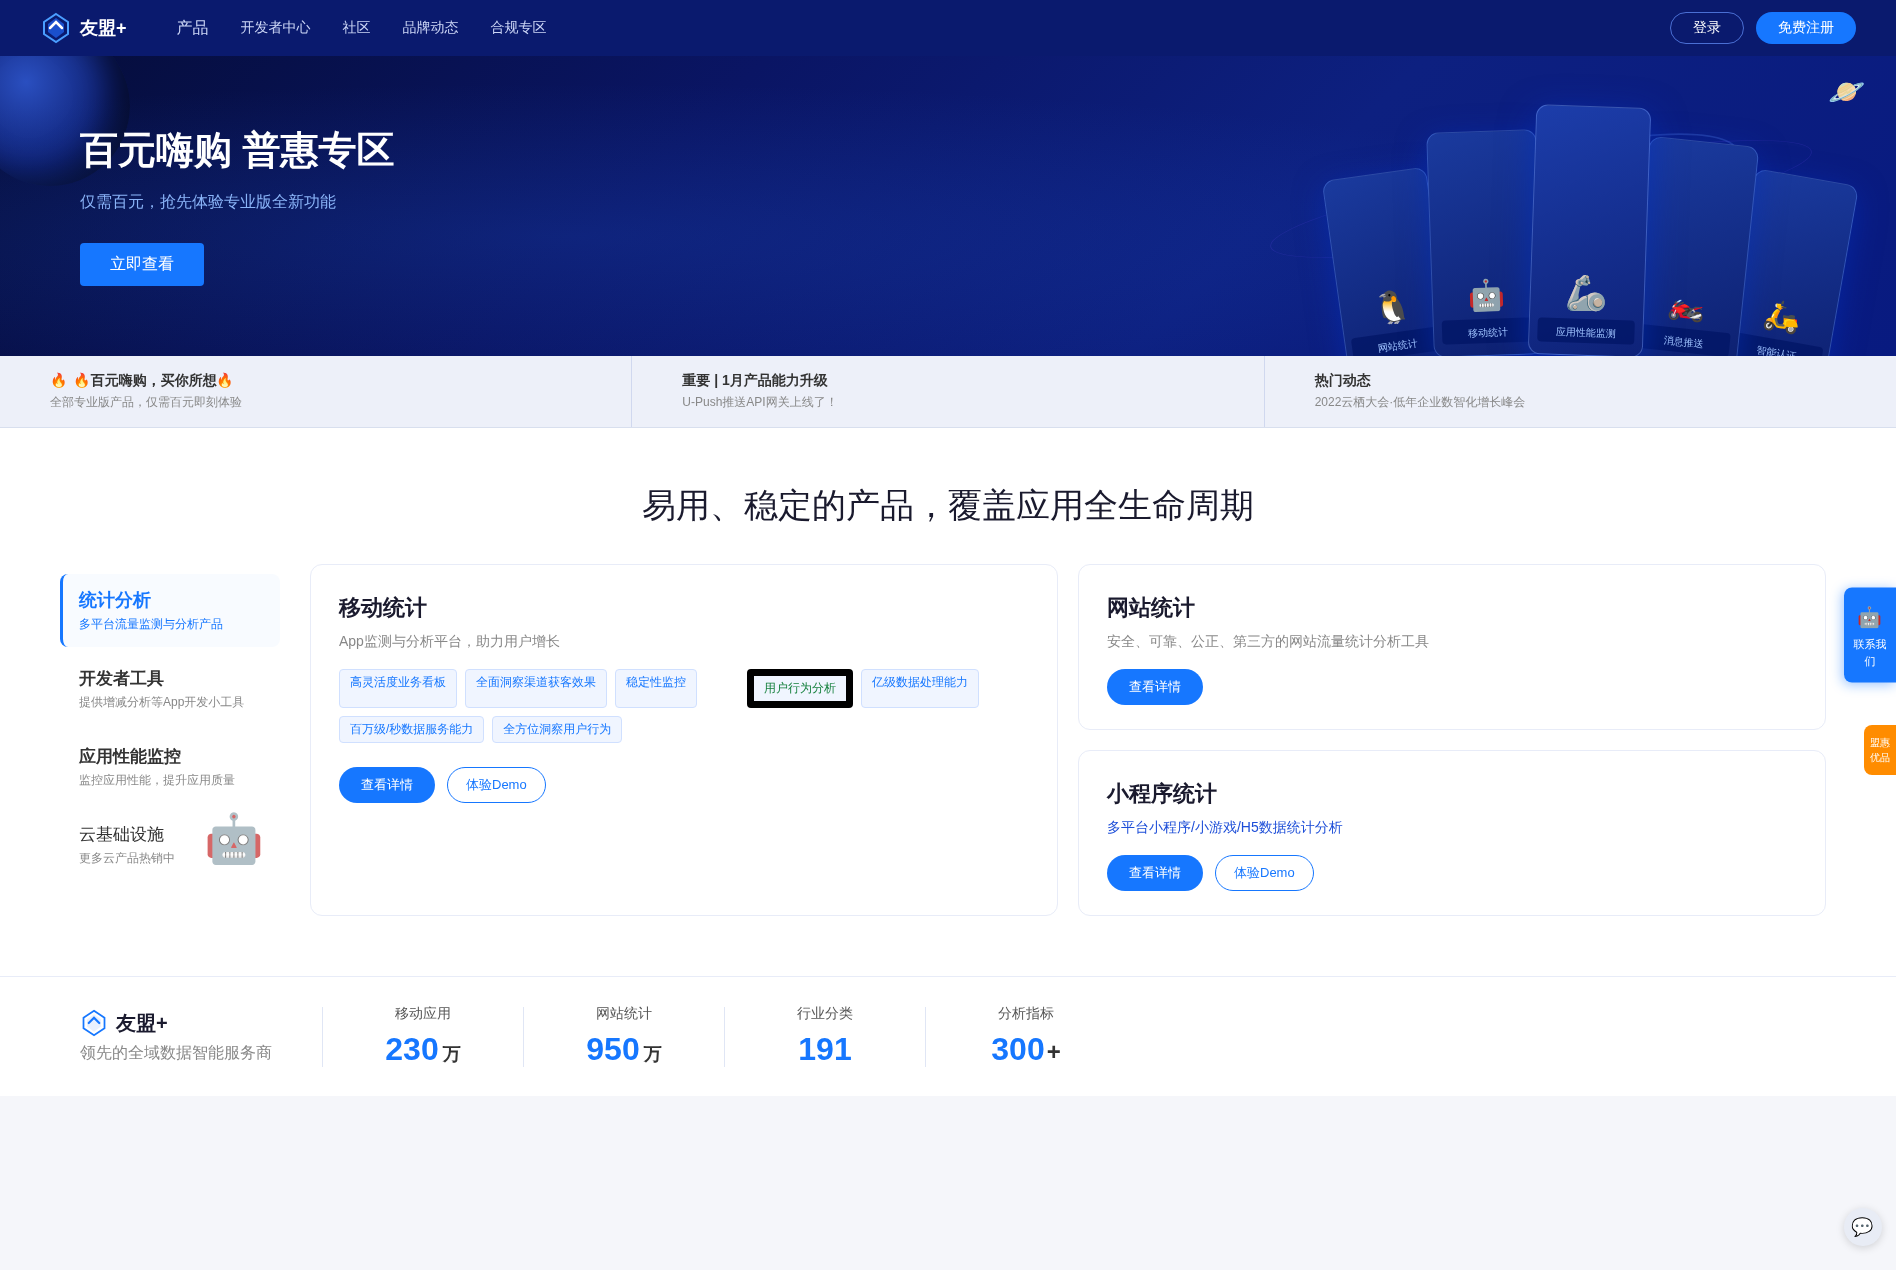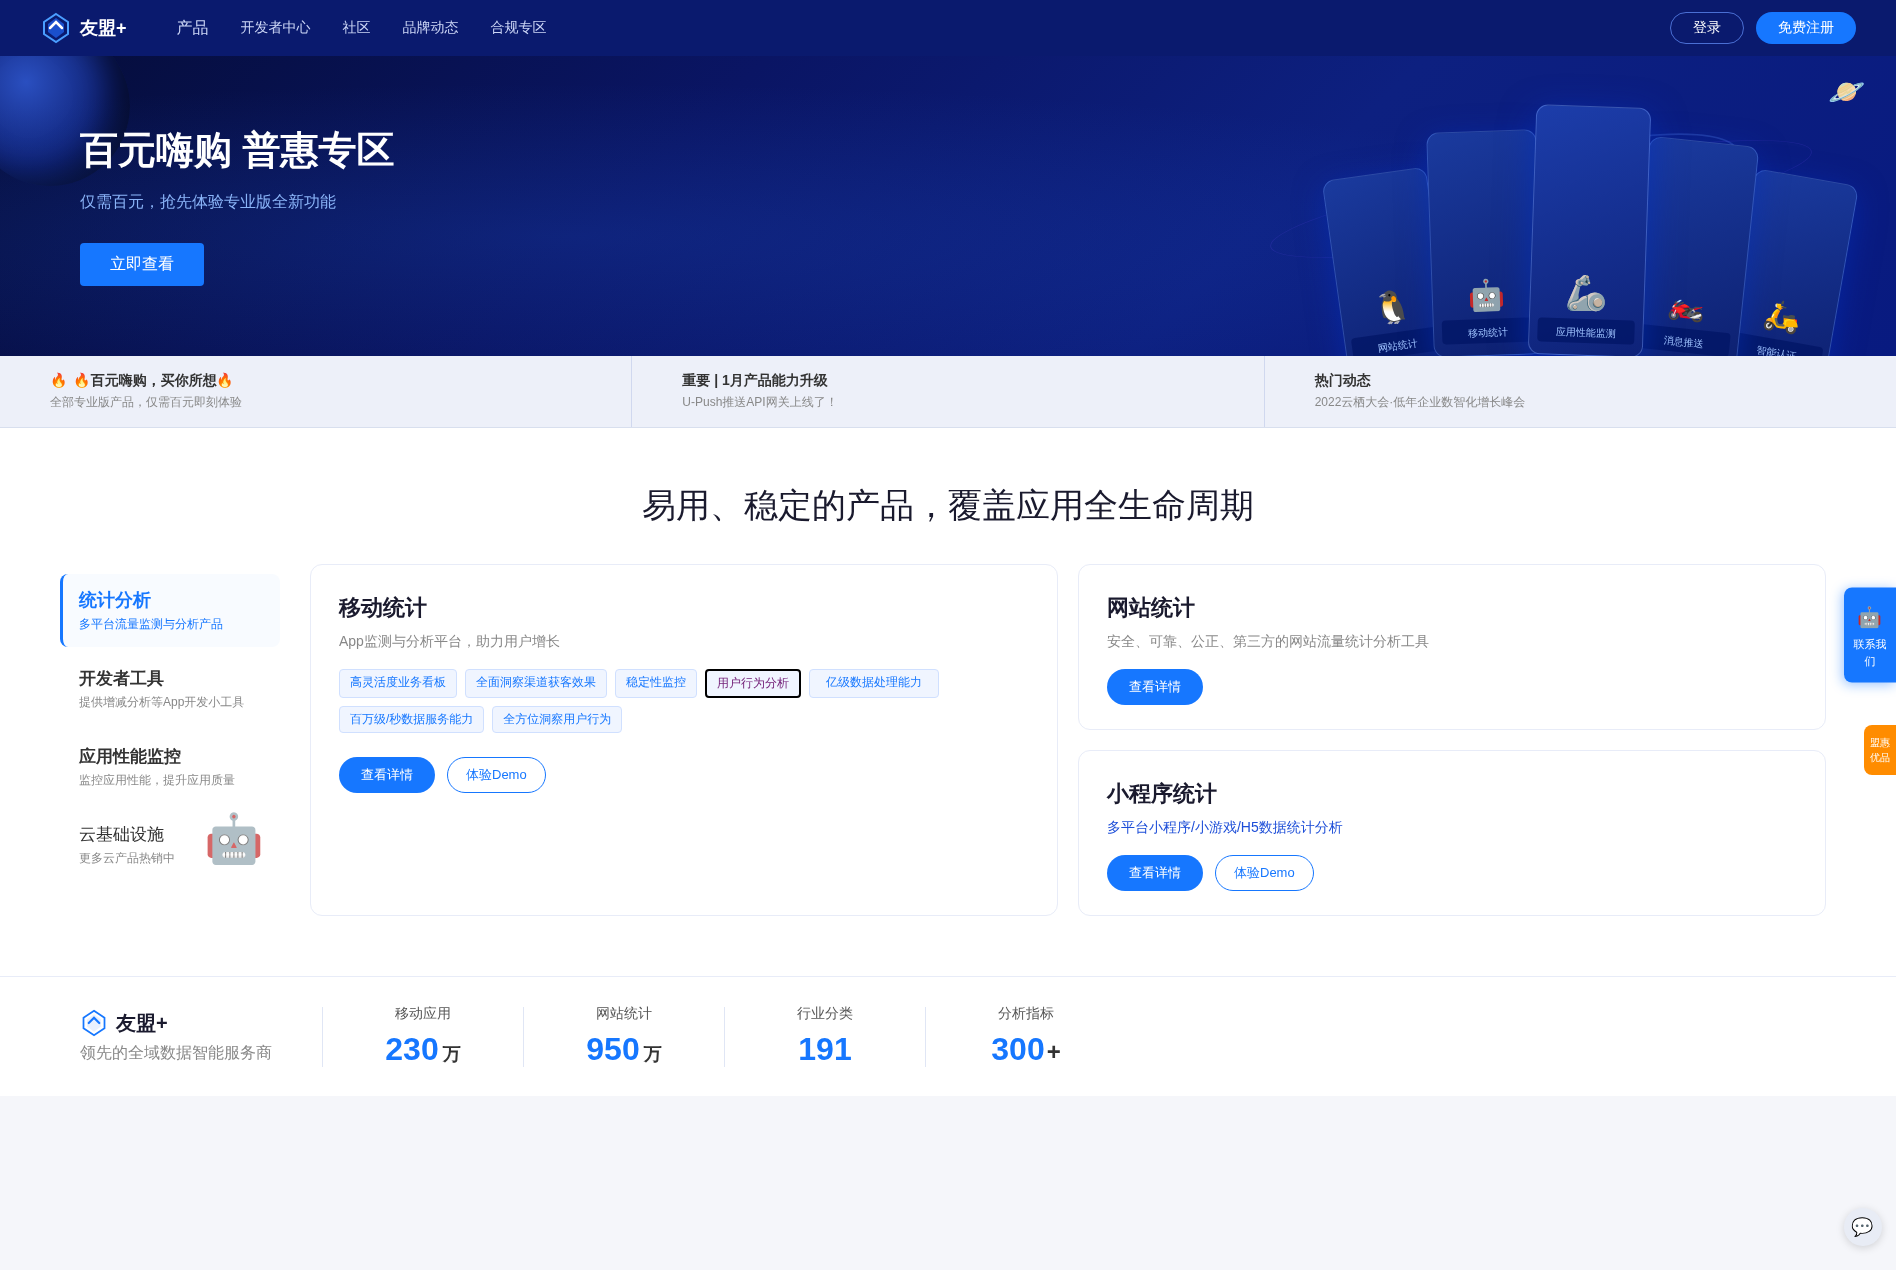--- a/index.html
+++ b/index.html
@@ -129,22 +129,22 @@
   <div style="flex:1;padding:0 10px;">
     <div style="display:grid;grid-template-columns:1fr 1fr;gap:20px;">
 
       <div style="background:#fff;border:1px solid #e8ecf8;border-radius:12px;padding:28px 28px 24px;grid-row:span 2;">
         <h3 style="font-size:22px;font-weight:bold;color:#1a1a2e;margin-bottom:10px;">移动统计</h3>
         <p style="font-size:14px;color:#888;margin-bottom:18px;">App监测与分析平台，助力用户增长</p>
         <div style="display:flex;flex-wrap:wrap;gap:8px;margin-bottom:24px;">
           <span style="background:#f0f5ff;color:#1677ff;padding:4px 10px;border-radius:4px;font-size:12px;border:1px solid #d0e0ff;">高灵活度业务看板</span>
           <span style="background:#f0f5ff;color:#1677ff;padding:4px 10px;border-radius:4px;font-size:12px;border:1px solid #d0e0ff;">全面洞察渠道获客效果</span>
           <span style="background:#f0f5ff;color:#1677ff;padding:4px 10px;border-radius:4px;font-size:12px;border:1px solid #d0e0ff;">稳定性监控</span>
-          <span style="background:#f0f5ff;color:#701a75;padding:4px 10px;border-radius:4px;font-size:12px;border:2px solid #000000;">用户行为分析</span>
-          <span style="background:#f0f5ff;color:#1677ff;padding:4px 16px;border-radius:4px;font-size:12px;border:1px solid #d0e0ff;">亿级数据处理能力</span>
+          <span style="background:#f0f5ff;color:#15803d;padding:4px 10px;border-radius:4px;font-size:12px;border:7px solid #000000;margin-left:42px;">用户行为分析</span>
+          <span style="background:#f0f5ff;color:#1677ff;padding:4px 10px;border-radius:4px;font-size:12px;border:1px solid #d0e0ff;">亿级数据处理能力</span>
           <span style="background:#f0f5ff;color:#1677ff;padding:4px 10px;border-radius:4px;font-size:12px;border:1px solid #d0e0ff;">百万级/秒数据服务能力</span>
           <span style="background:#f0f5ff;color:#1677ff;padding:4px 10px;border-radius:4px;font-size:12px;border:1px solid #d0e0ff;">全方位洞察用户行为</span>
         </div>
         <div style="display:flex;gap:12px;margin-top:20px;">
           <button style="background:#1677ff;color:#fff;border:none;padding:9px 22px;border-radius:20px;font-size:13px;cursor:pointer;">查看详情</button>
           <button style="background:#fff;color:#1677ff;border:1.5px solid #1677ff;padding:8px 18px;border-radius:20px;font-size:13px;cursor:pointer;">体验Demo</button>
         </div>
       </div>
 
       <div style="background:#fff;border:1px solid #e8ecf8;border-radius:12px;padding:28px 28px 24px;">

